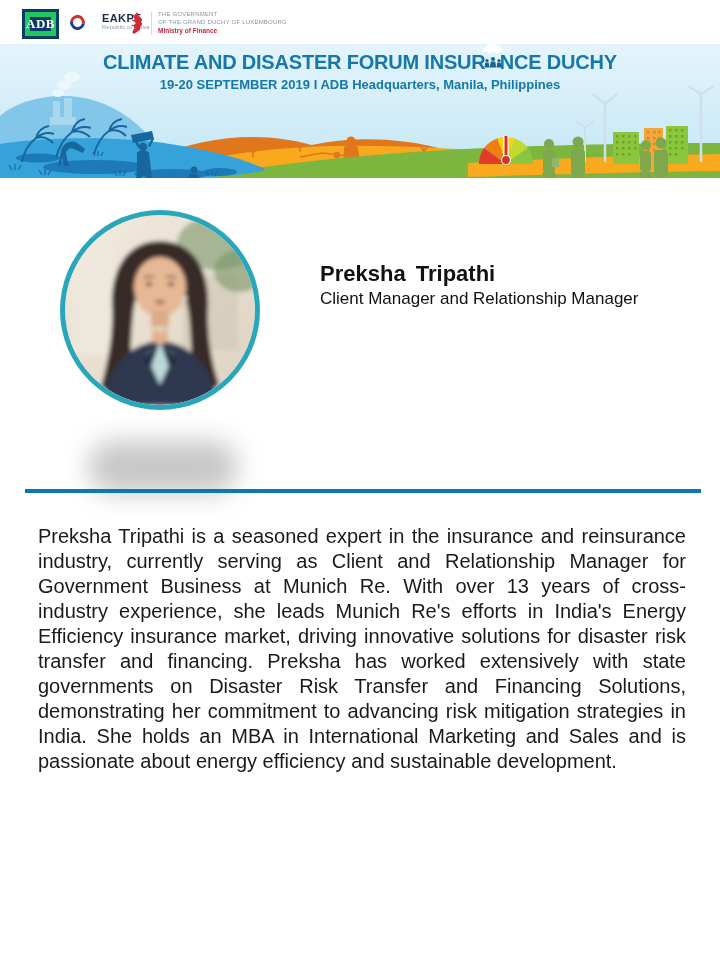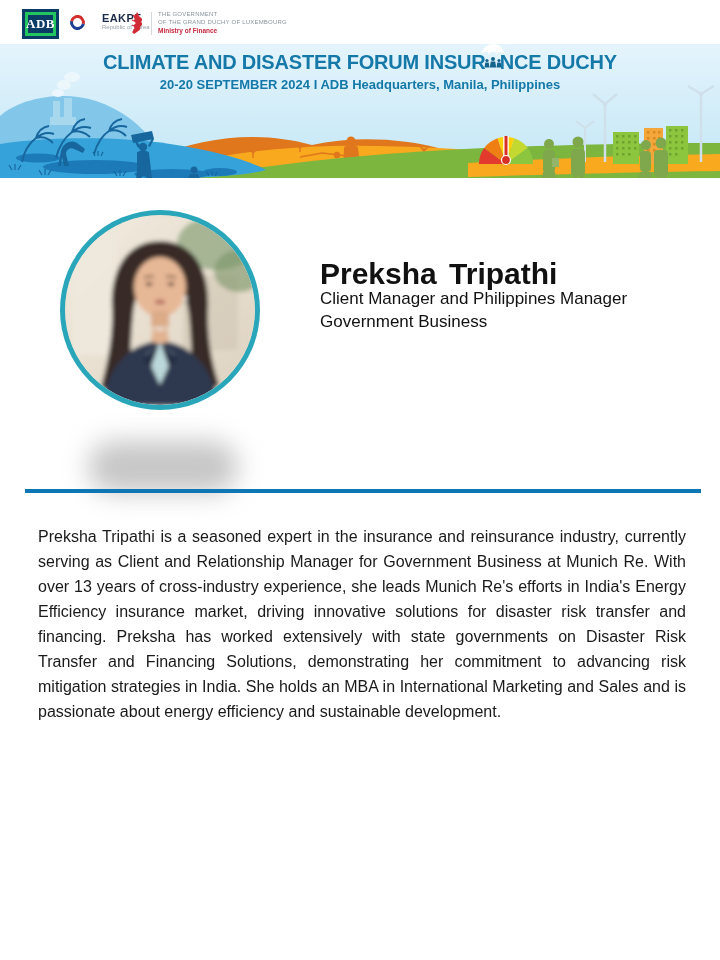--- a/index.html
+++ b/index.html
@@ -4,21 +4,21 @@
 <style>
   * { margin:0; padding:0; box-sizing:border-box; }
   html,body { background:#ffffff; }
   body { font-family:"Liberation Sans", sans-serif; }
   .page { position:relative; width:720px; height:960px; background:#fff; overflow:hidden; margin:0 auto; }
 
   
   .logo-strip { position:absolute; left:0; top:0; width:720px; height:44px; background:#fff; }
   .adb-logo { position:absolute; left:22px; top:9px; width:37px; height:30px; background:#0b3c65;
               display:flex; align-items:center; justify-content:center; }
-  .adb-logo .inner { border:3px solid #22c55e; width:31px; height:24px; display:flex; align-items:center; justify-content:center; }
+  .adb-logo .inner { border:5px solid #22c55e; width:31px; height:24px; display:flex; align-items:center; justify-content:center; }
   .adb-logo span { color:#fff; font-family:"Liberation Serif", serif; font-weight:bold; font-size:13px; letter-spacing:.5px; }
 
   .eakpf { position:absolute; left:70px; top:13px; display:flex; align-items:center; gap:17px; }
   .taegeuk { width:15px; height:15px; border-radius:50%;
              border:3.5px solid #1c3f94; border-top-color:#d22e2e; border-right-color:#d22e2e;
              transform:rotate(-35deg); }
   .eakpf-text .big { font-size:11px; font-weight:bold; color:#1b2a4a; letter-spacing:.4px; line-height:11px; }
   .eakpf-text .small { font-size:6px; color:#9aa0a6; line-height:7px; }
 
   .lux { position:absolute; left:129px; top:11px; display:flex; align-items:center; gap:6px; }
@@ -37,29 +37,29 @@
   .banner-title .a-slot svg { position:absolute; left:50%; top:-8px; transform:translateX(-50%); }
   .banner-sub { position:absolute; left:0; top:33px; width:720px; text-align:center;
                 font-weight:bold; font-size:13px; color:#1478a9; }
 
   
   .photo-ring { position:absolute; left:60px; top:210px; width:200px; height:200px; border-radius:50%;
                 background:#2aa6ba; display:flex; align-items:center; justify-content:center; }
   .photo { width:190px; height:190px; border-radius:50%; overflow:hidden; background:#e8e0d2; }
 
   .speaker-block { position:absolute; left:320px; top:260px; }
-  .speaker-name { font-size:30px; font-weight:bold; color:#111; line-height:27px; word-spacing:4px; }
+  .speaker-name { font-size:22px; font-weight:bold; color:#111; line-height:27px; word-spacing:4px; }
   .speaker-line { font-size:17px; color:#111; line-height:23px; }
 
   .shadow-blob { position:absolute; left:88px; top:441px; width:150px; height:52px; background:#8f8f8f;
                  border-radius:26px; filter:blur(13px); opacity:.5; }
 
   .divider { position:absolute; left:25px; top:489px; width:676px; height:4px; background:#0d76b3; }
 
-  .bio { position:absolute; left:38px; top:524px; width:648px; font-size:16px; line-height:25px;
+  .bio { position:absolute; left:38px; top:524px; width:648px; font-size:20px; line-height:25px;
          color:#1a1a1a; text-align:justify; }
 </style>
 </head>
 <body>
 
 <div class="page">
 
   <div class="logo-strip">
     <div class="adb-logo">
       <div class="inner">
@@ -274,21 +274,21 @@
         <path d="M13,1 C6.5,1 1.5,6.2 1.5,12.5 A3.8,3.8 0 0 1 9.2,12.5 A3.8,3.8 0 0 1 16.8,12.5 A3.8,3.8 0 0 1 24.5,12.5 C24.5,6.2 19.5,1 13,1 Z" fill="#ffffff"></path>
         <g fill="#16648e">
           <circle cx="13" cy="16" r="2"></circle>
           <path d="M10.8,18.6 h4.4 l1,6 h-6.4 Z"></path>
           <circle cx="7" cy="17.5" r="1.6"></circle>
           <path d="M5.3,19.6 h3.4 l0.8,5 h-5 Z"></path>
           <circle cx="19" cy="17.5" r="1.6"></circle>
           <path d="M17.3,19.6 h3.4 l0.8,5 h-5 Z"></path>
         </g>
       </svg></span><span>NCE DUCHY</span></div>
-    <div class="banner-sub">20-20 SEPTEMBER 2024 I ADB Headquarters, Manila, Philippines</div>
+    <div class="banner-sub">19-20 SEPTEMBER 2019 I ADB Headquarters, Manila, Philippines</div>
   </div>
 
   <div class="photo-ring">
     <div class="photo">
       <svg width="190" height="190" viewBox="0 0 190 190">
         <defs>
           <linearGradient id="bgp" x1="0" y1="0" x2="1" y2="1">
             <stop offset="0" stop-color="#f2ece0"></stop>
               <stop offset="1" stop-color="#ddd2c0"></stop>
           </linearGradient>
@@ -318,22 +318,21 @@
           <path d="M95,126 L78,144 L86,152 Z" fill="#232c42"></path>
           <path d="M95,126 L112,144 L104,152 Z" fill="#232c42"></path>
           <path d="M88,112 q7,8 14,0 l2,14 q-9,6 -18,0 Z" fill="#e2b291"></path>
         </g>
       </svg>
     </div>
   </div>
 
   <div class="speaker-block">
     <div class="speaker-name">Preksha Tripathi</div>
-    <div class="speaker-line">Client Manager and Philippines Manager</div>
-    <div class="speaker-line">Government Business</div>
+    <div class="speaker-line">Client Manager and Relationship Manager</div>
   </div>
 
   <div class="shadow-blob"></div>
 
   <div class="divider"></div>
 
   <p class="bio">Preksha Tripathi is a seasoned expert in the insurance and reinsurance industry, currently serving as Client and Relationship Manager for Government Business at Munich Re. With over 13 years of cross-industry experience, she leads Munich Re's efforts in India's Energy Efficiency insurance market, driving innovative solutions for disaster risk transfer and financing. Preksha has worked extensively with state governments on Disaster Risk Transfer and Financing Solutions, demonstrating her commitment to advancing risk mitigation strategies in India. She holds an MBA in International Marketing and Sales and is passionate about energy efficiency and sustainable development.</p>
 
 </div>
 

